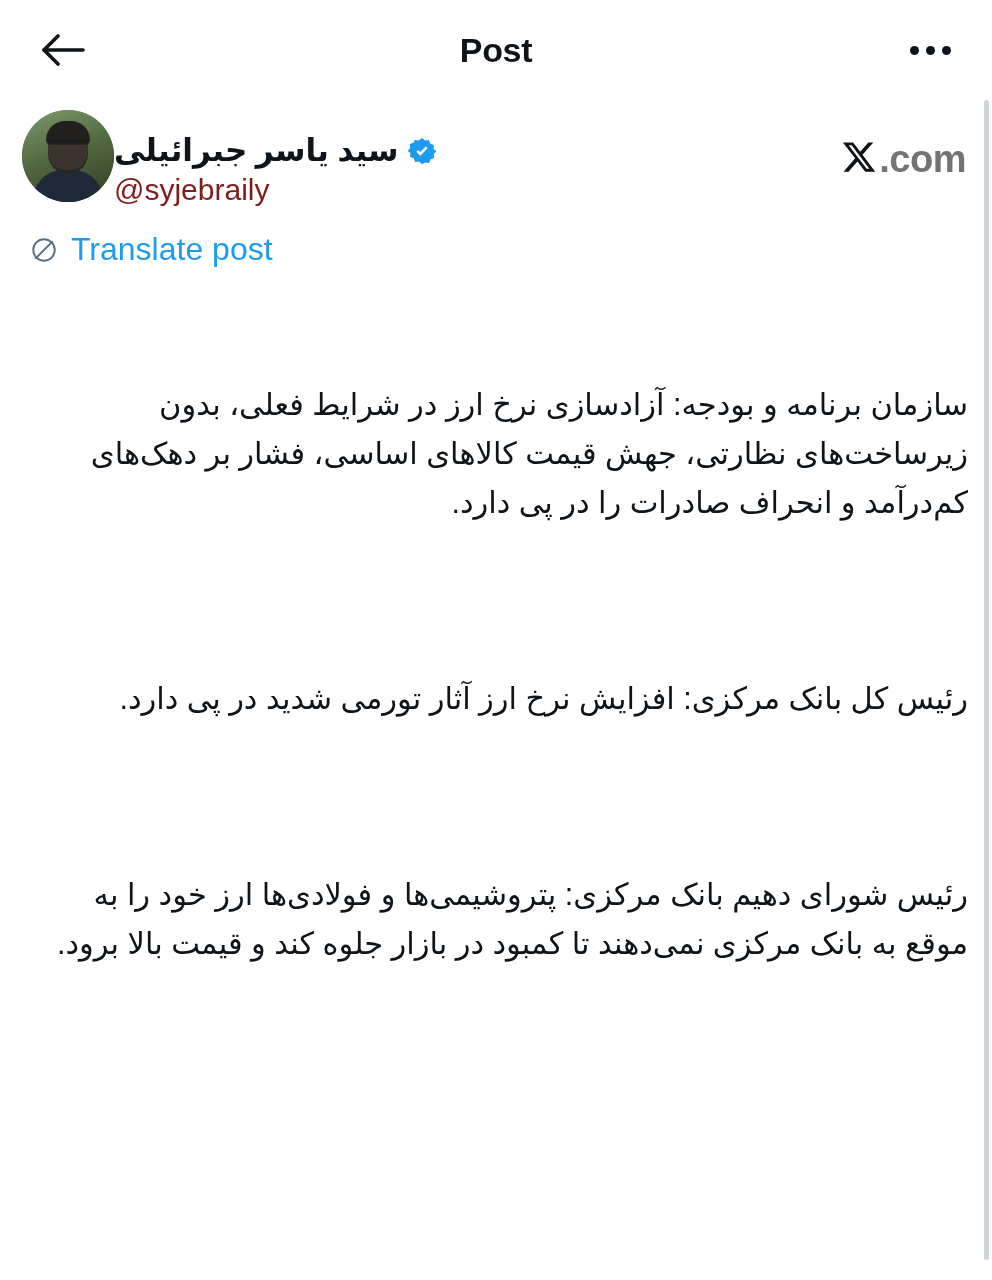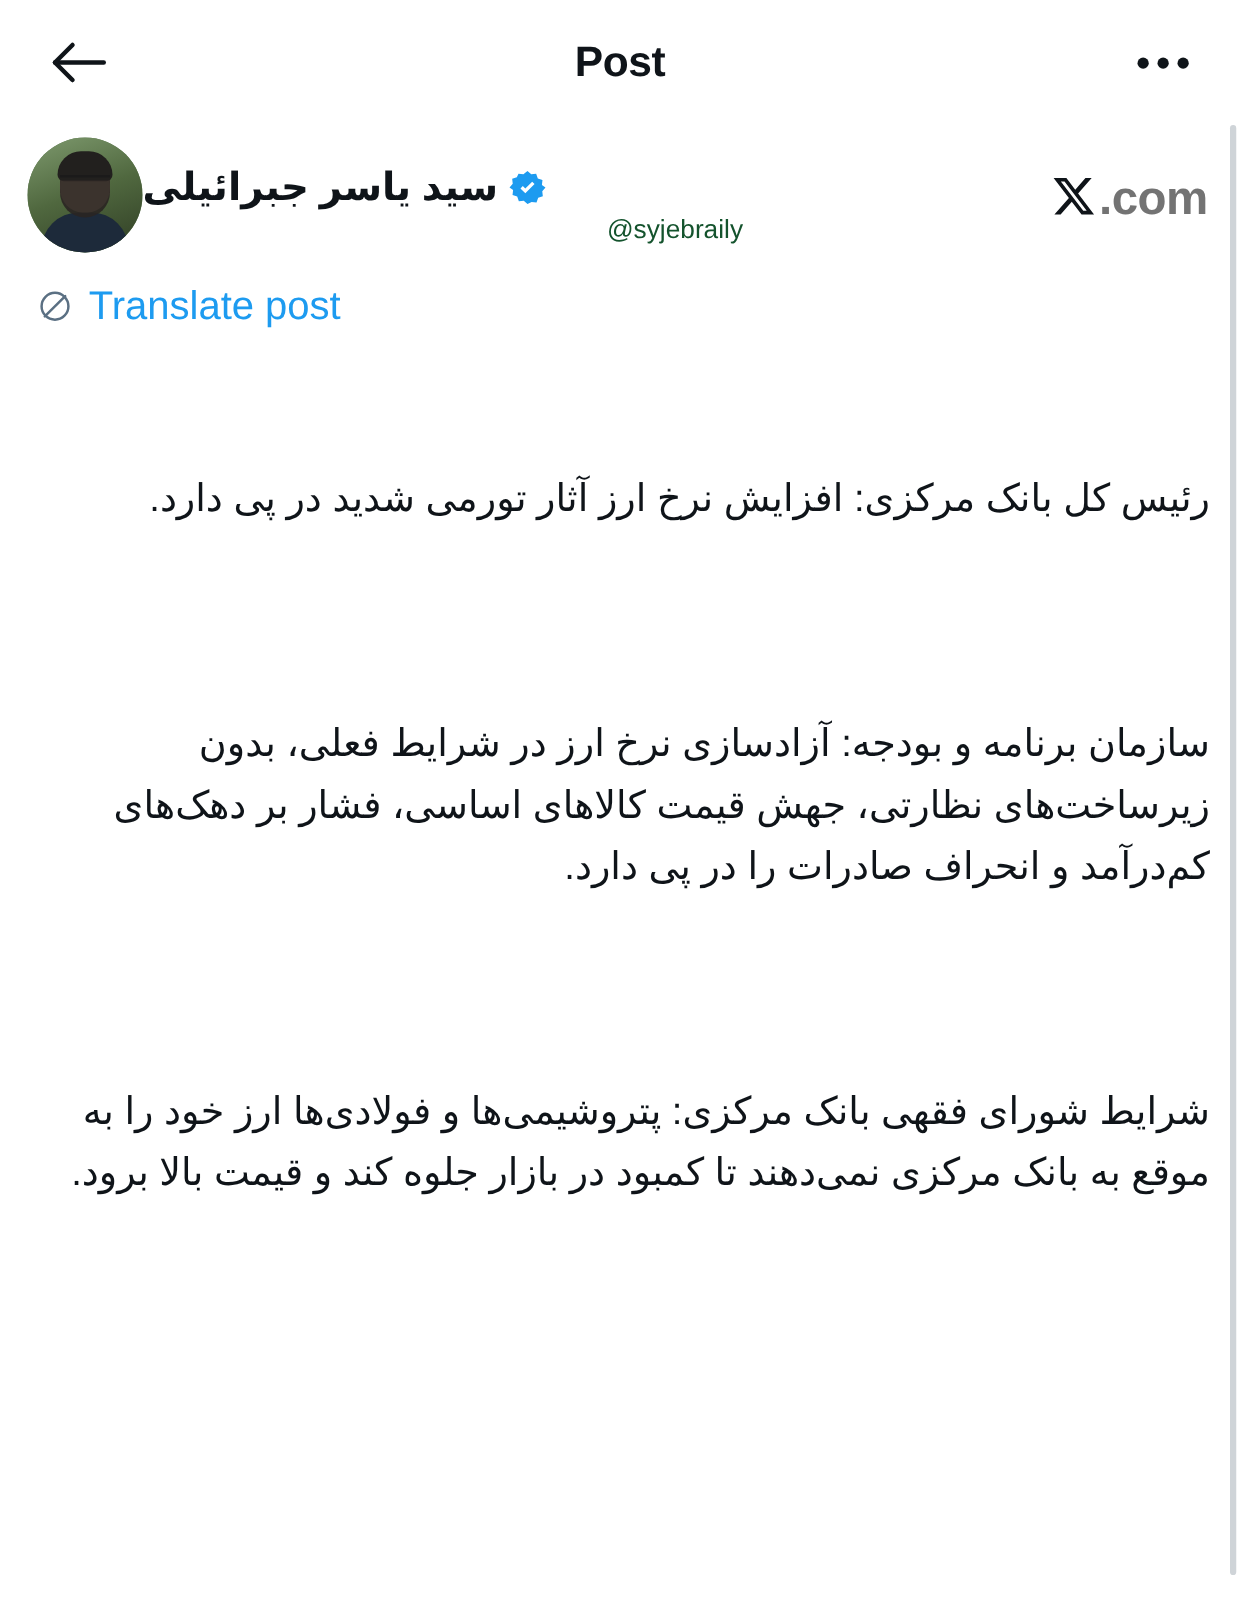--- a/index.html
+++ b/index.html
@@ -174,25 +174,25 @@
     font-weight: bold;
     color: #0f1419;
     white-space: nowrap;
   }
   .verified {
     width: 30px;
     height: 30px;
     flex: 0 0 auto;
   }
   .handle {
-    font-size: 21px;
-    color: #14532d;
+    font-size: 30px;
+    color: #7f1d1d;
     margin-top: 4px;
     direction: ltr;
-    text-align: center;
+    text-align: left;
   }
 
   .brand {
     position: absolute;
     right: 4px;
     top: 38px;
     display: flex;
     align-items: flex-end;
     font-size: 38px;
     font-weight: bold;
@@ -299,19 +299,19 @@
     <span class="translate-icon">
       <svg width="28" height="28" viewBox="0 0 24 24" fill="none" xmlns="http://www.w3.org/2000/svg">
         <circle cx="12" cy="12" r="9.2" stroke="#5b7083" stroke-width="1.7"></circle>
         <path d="M5 19L19 5" stroke="#5b7083" stroke-width="1.7" stroke-linecap="round"></path>
       </svg>
     </span>
     <span class="translate-label">Translate post</span>
   </div>
 
   <div class="post-text">
+    <p class="para">سازمان برنامه و بودجه: آزادسازی نرخ ارز در شرایط فعلی، بدون زیرساخت‌های نظارتی، جهش قیمت کالاهای اساسی، فشار بر دهک‌های کم‌درآمد و انحراف صادرات را در پی دارد.</p>
     <p class="para">رئیس کل بانک مرکزی: افزایش نرخ ارز آثار تورمی شدید در پی دارد.</p>
-    <p class="para">سازمان برنامه و بودجه: آزادسازی نرخ ارز در شرایط فعلی، بدون زیرساخت‌های نظارتی، جهش قیمت کالاهای اساسی، فشار بر دهک‌های کم‌درآمد و انحراف صادرات را در پی دارد.</p>
-    <p class="para">شرایط شورای فقهی بانک مرکزی: پتروشیمی‌ها و فولادی‌ها ارز خود را به موقع به بانک مرکزی نمی‌دهند تا کمبود در بازار جلوه کند و قیمت بالا برود.</p>
+    <p class="para">رئیس شورای دهیم بانک مرکزی: پتروشیمی‌ها و فولادی‌ها ارز خود را به موقع به بانک مرکزی نمی‌دهند تا کمبود در بازار جلوه کند و قیمت بالا برود.</p>
     
   </div>
 
 </div>
 
 </body></html>

